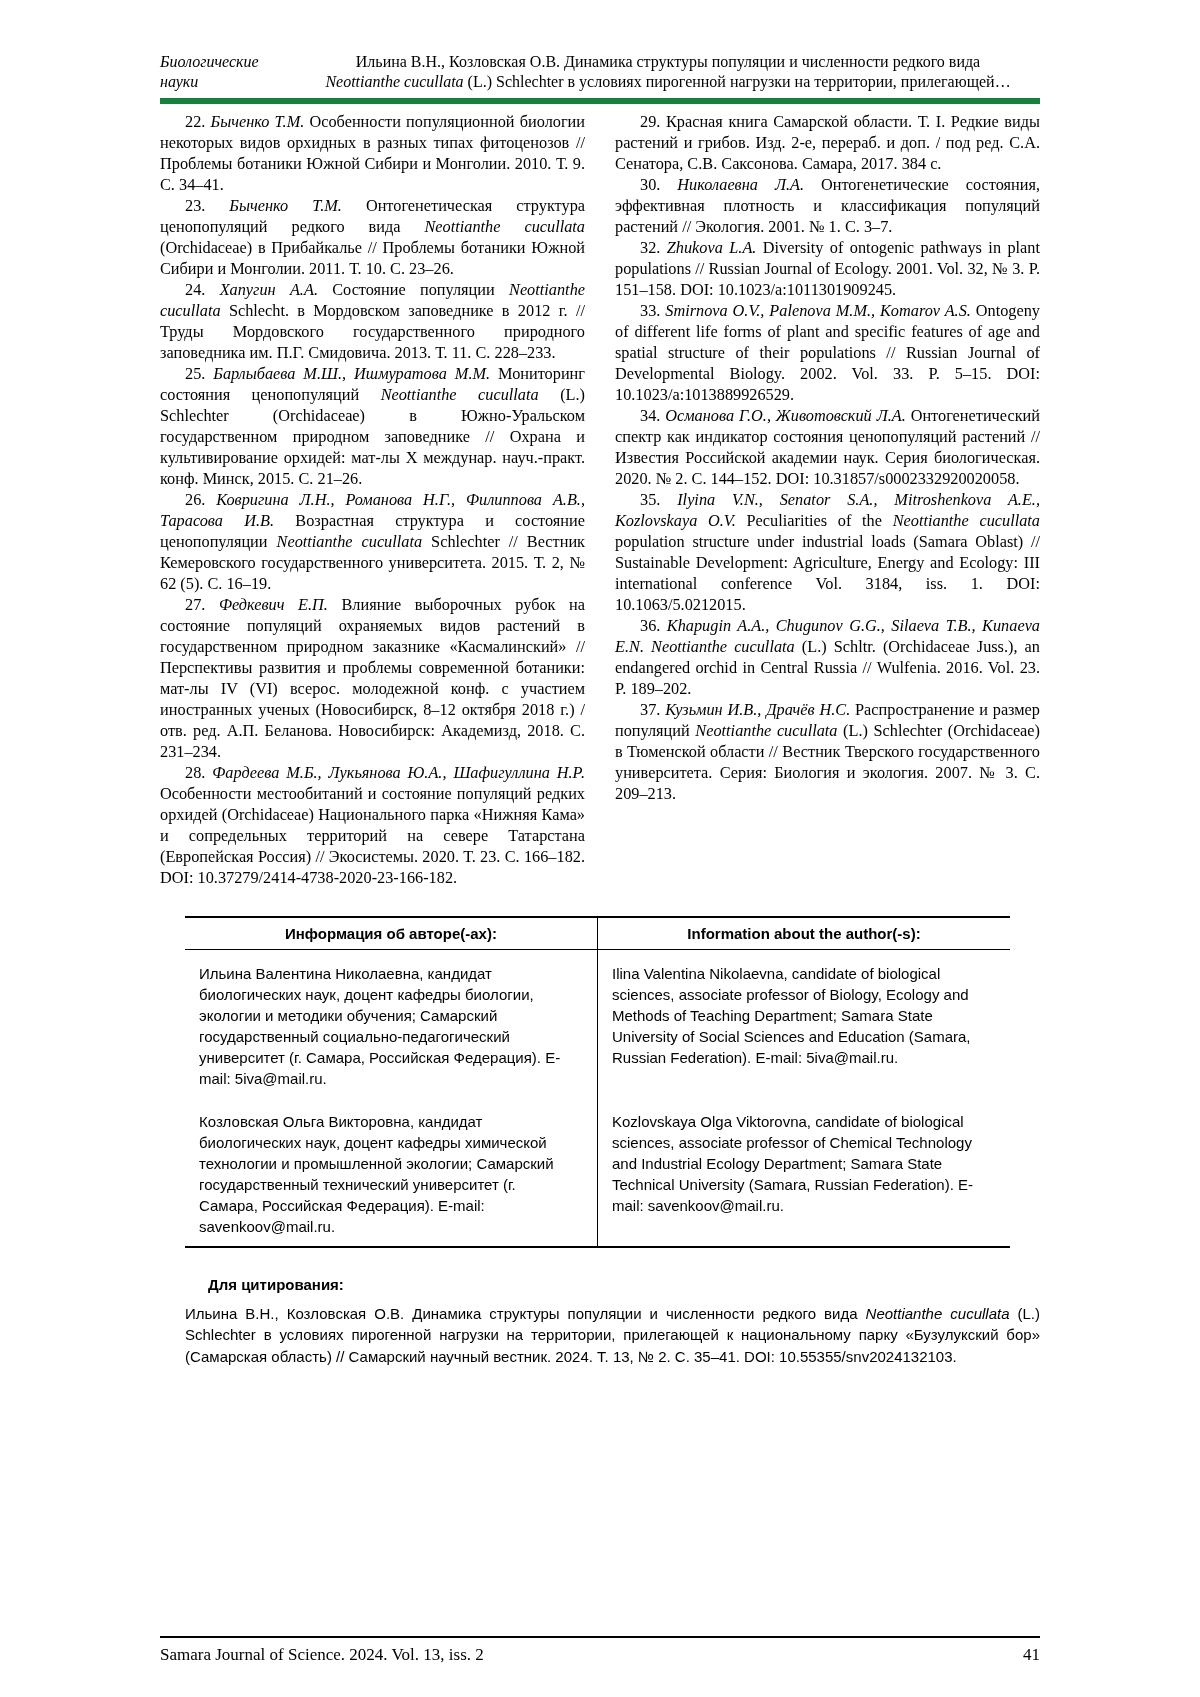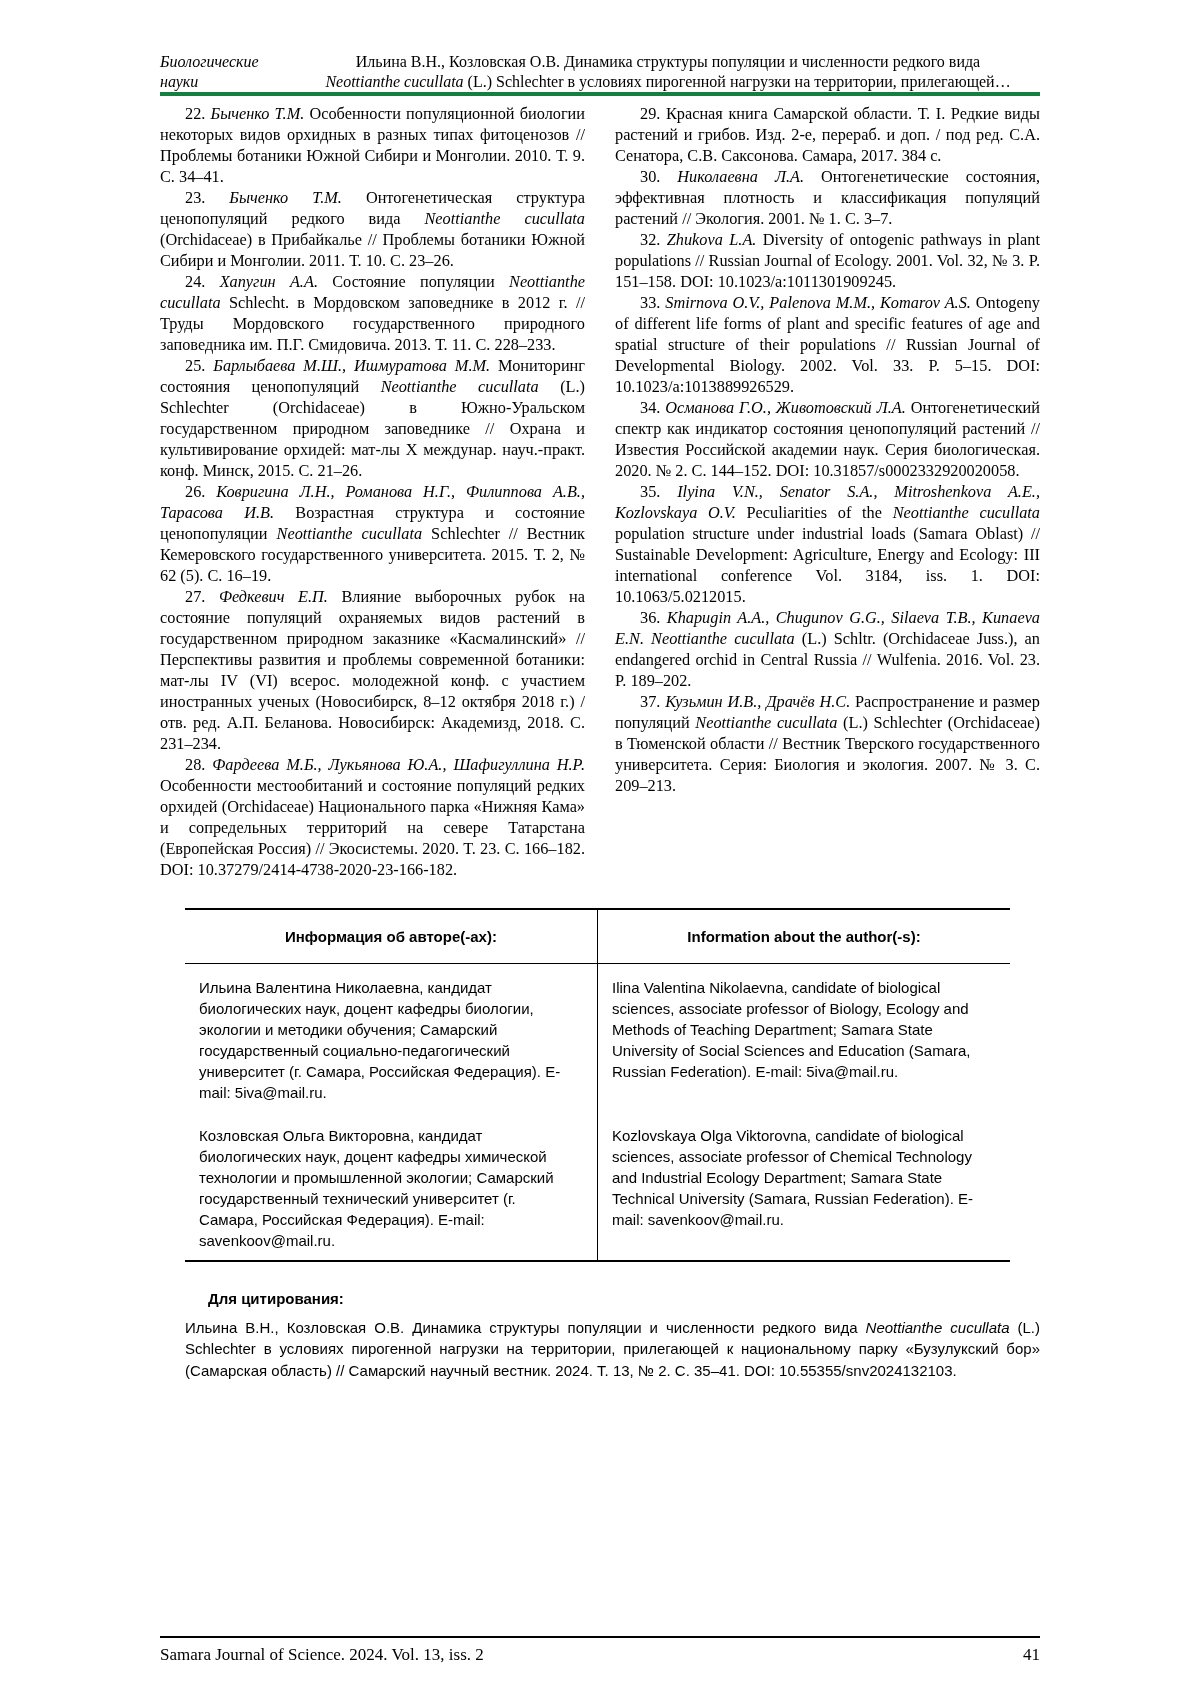--- a/index.html
+++ b/index.html
@@ -7,21 +7,21 @@
   body {
     width:1200px; height:1697px; position:relative;
     font-family:"Liberation Serif", serif; color:#000;
     overflow:hidden;
   }
   .page { position:absolute; inset:0; padding:52px 160px 0 160px; }
 
   
   .page-header {
     display:flex; gap:18px; align-items:flex-end;
-    border-bottom:4px solid #15803d; 
+    border-bottom:6px solid #15803d; padding-bottom:6px;
     font-size:16px; line-height:20px;
   }
   .section-label { font-style:italic; width:118px; flex-shrink:0; }
   .running-title { flex:1; text-align:center; }
 
   
   .references { display:flex; gap:30px; margin-top:7px; }
   .ref-col { flex:1; min-width:0; }
   p.ref {
     font-size:16.3px; line-height:21px;
@@ -33,21 +33,21 @@
   
   .author-table {
     width:825px; margin:28px 0 0 25px;
     border-collapse:collapse;
     font-family:"Liberation Sans", sans-serif;
     font-size:15px; line-height:21px;
     border-top:2px solid #000; border-bottom:2px solid #000;
   }
   .author-table th {
     border-bottom:1.5px solid #000;
-    text-align:center; padding:16px 10px;
+    text-align:center; padding:5px 10px;
     font-size:15px; font-weight:bold;
   }
   .author-table td {
     width:50%; vertical-align:top;
     padding:13px 30px 9px 14px; text-align:left;
   }
   .author-table th + th, .author-table td + td { border-left:1px solid #000; }
 
   
   .citation {

